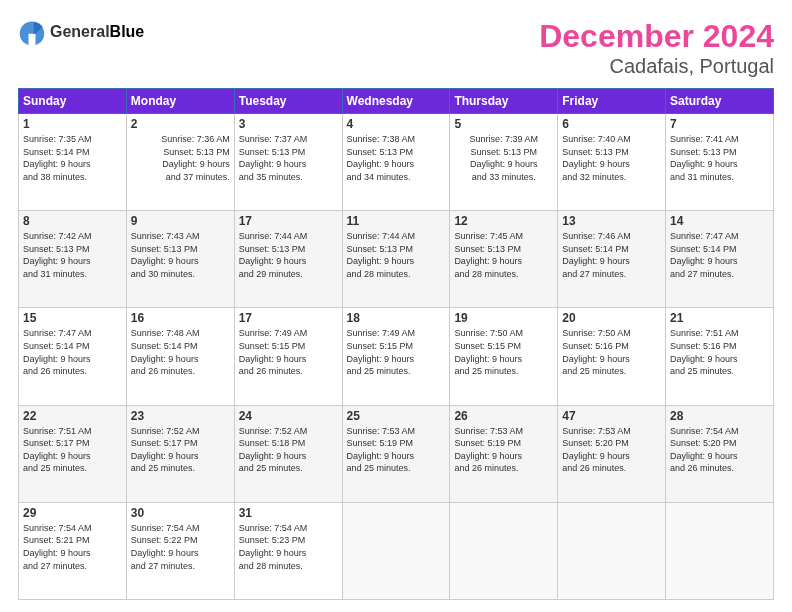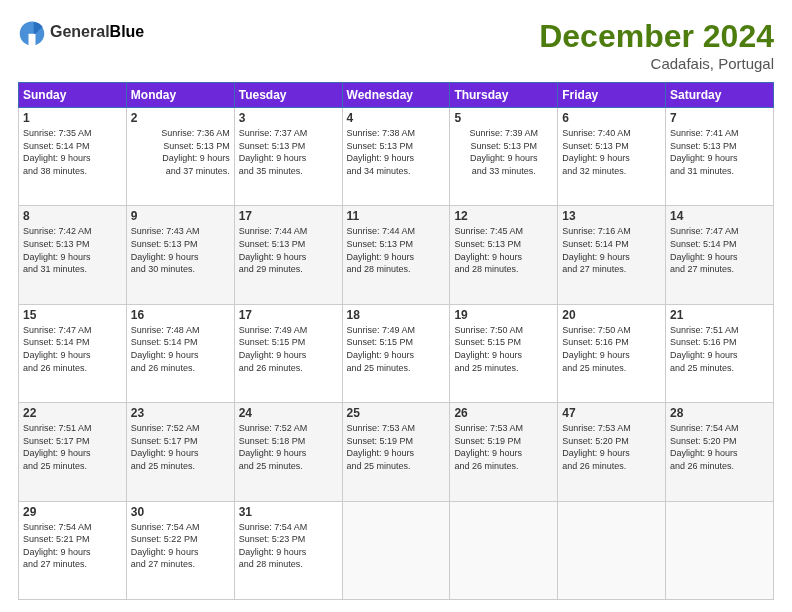--- a/index.html
+++ b/index.html
@@ -43,24 +43,24 @@
     .logo-icon {
       width: 28px;
       height: 28px;
     }
     .title-area {
       text-align: right;
     }
     .month-title {
       font-size: 32px;
       font-weight: bold;
-      color: #4d7c0f;
+      color: #ec4899;
     }
     .location {
-      font-size: 15px;
+      font-size: 20px;
       color: #555;
     }
     .calendar {
       flex: 1;
       border: 1px solid #ccc;
       border-collapse: collapse;
       width: 100%;
       table-layout: fixed;
     }
     .calendar th {
@@ -221,21 +221,21 @@
           </td>
           <td>
             <span class="day-num">12</span>
             <div class="day-info" style="white-space: pre-line;">Sunrise: 7:45 AM
 Sunset: 5:13 PM
 Daylight: 9 hours
 and 28 minutes.</div>
           </td>
           <td>
             <span class="day-num">13</span>
-            <div class="day-info" style="white-space: pre-line;">Sunrise: 7:16 AM
+            <div class="day-info" style="white-space: pre-line;">Sunrise: 7:46 AM
 Sunset: 5:14 PM
 Daylight: 9 hours
 and 27 minutes.</div>
           </td>
           <td>
             <span class="day-num">14</span>
             <div class="day-info" style="white-space: pre-line;">Sunrise: 7:47 AM
 Sunset: 5:14 PM
 Daylight: 9 hours
 and 27 minutes.</div>

